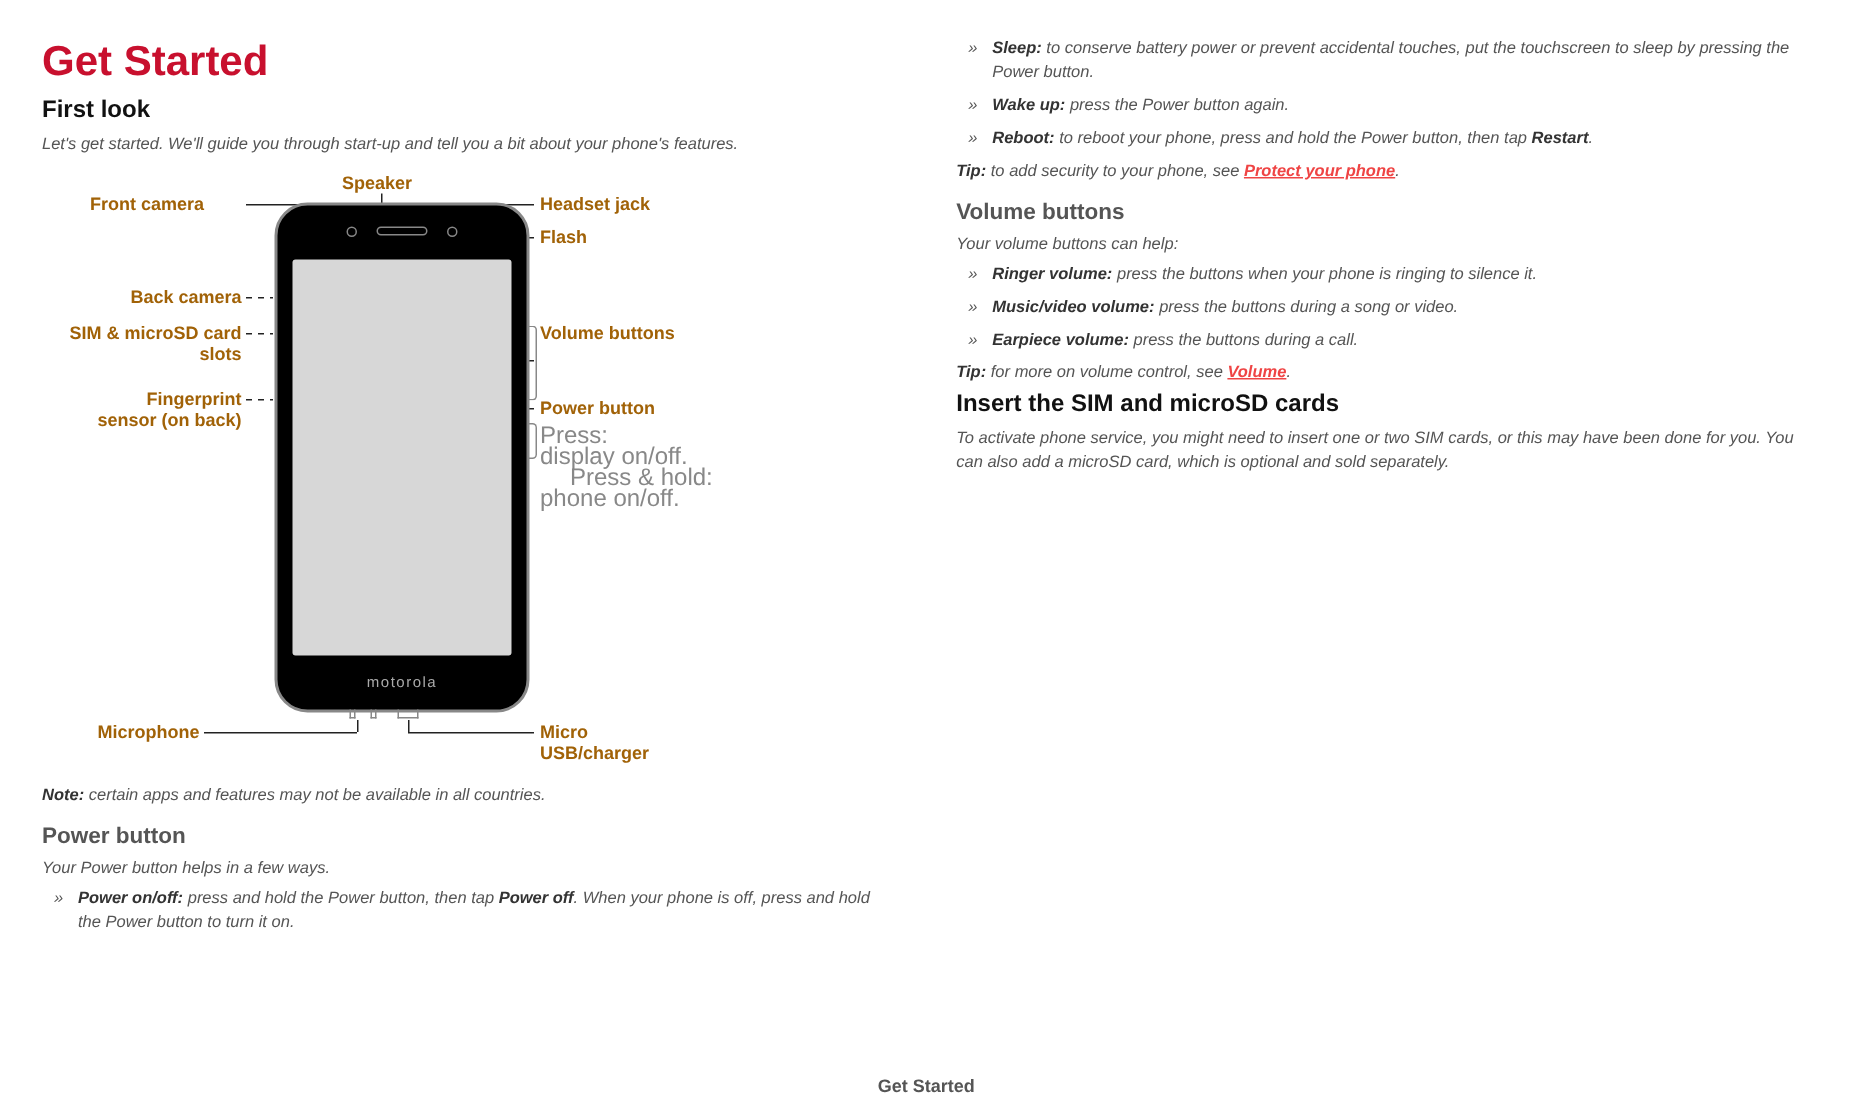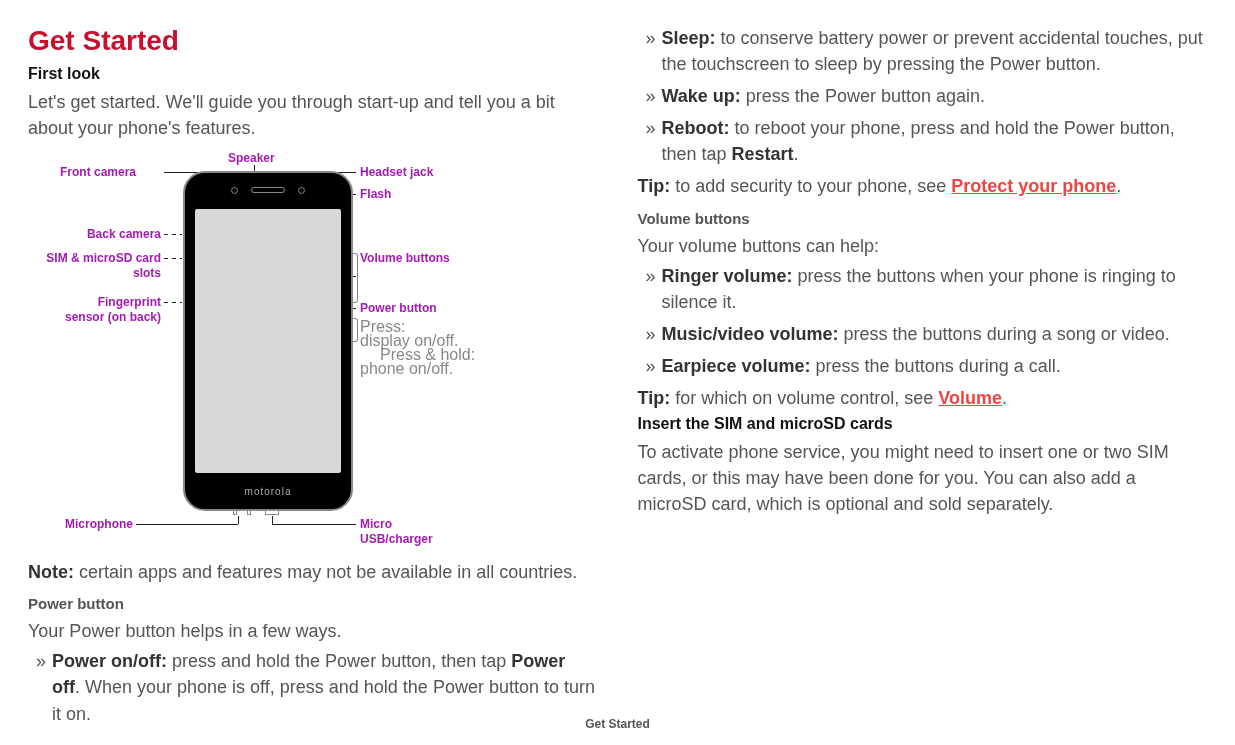--- a/index.html
+++ b/index.html
@@ -27,21 +27,21 @@
     margin-bottom: 6px;
     color: #111;
   }
   h3 {
     font-size: 15px;
     font-weight: 600;
     color: #555;
     margin-top: 10px;
     margin-bottom: 6px;
   }
-  p, li { font-size: 18px; line-height: 1.45; color: #555; margin-bottom:4px;}
+  p, li { font-size: 11px; line-height: 1.45; color: #555; margin-bottom:4px;font-style:italic;}
   ul.chevron { list-style: none; padding-left: 4px; margin-top:4px;}
   ul.chevron li { padding-left: 20px; position: relative; margin-bottom: 6px; }
   ul.chevron li::before { content: "»"; position: absolute; left: 4px; color:#555;}
   .bold { font-weight: 700; color:#333;}
   a.link { color: #ef4444; font-weight: 700; text-decoration: underline; }
   .footer {
     position: absolute;
     bottom: 14px;
     width: 100%;
     left: 0;
@@ -90,21 +90,21 @@
     position:absolute; right:-7px; top:145px; width:6px; height:24px;
     border:1.5px solid #888; border-left:none; border-radius:0 3px 3px 0;
   }
   .mic1 { position:absolute; bottom:-6px; left:48px; width:4px; height:6px; border:1.5px solid #888; border-top:none;}
   .mic2 { position:absolute; bottom:-6px; left:62px; width:4px; height:6px; border:1.5px solid #888; border-top:none;}
   .usb { position:absolute; bottom:-6px; left:80px; width:14px; height:6px; border:1.5px solid #888; border-top:none;}
   .callout {
     position: absolute;
     font-size: 12px;
     font-weight: 600;
-    color: #a21caf;
+    color: #a16207;
     line-height:1.2;
   }
   .callout.sub { font-weight:400; color:#888; font-size:16px; }
   .lead { position:absolute; background:#222; }
   .lead.h { height:1px; }
   .lead.v { width:1px; }
   .lead.dash { background: repeating-linear-gradient(to right, #222 0 4px, transparent 4px 8px); }
   
   .bracket {
     position:absolute; border:1.5px solid #222; border-left:none;
@@ -193,20 +193,20 @@
     </ul>
     <p><span class="bold">Tip:</span><span> to add security to your phone, see </span><a href="#" class="link">Protect your phone</a>.</p>
 
     <h3>Volume buttons</h3>
     <p>Your volume buttons can help:</p>
     <ul class="chevron">
       <li><span class="bold">Ringer volume:</span><span> press the buttons when your phone is ringing to silence it.</span></li>
       <li><span class="bold">Music/video volume:</span><span> press the buttons during a song or video.</span></li>
       <li><span class="bold">Earpiece volume:</span><span> press the buttons during a call.</span></li>
     </ul>
-    <p><span class="bold">Tip:</span><span> for which on volume control, see </span><a href="#" class="link">Volume</a>.</p>
+    <p><span class="bold">Tip:</span><span> for more on volume control, see </span><a href="#" class="link">Volume</a>.</p>
 
     <h2>Insert the SIM and microSD cards</h2>
     <p>To activate phone service, you might need to insert one or two SIM cards, or this may have been done for you. You can also add a microSD card, which is optional and sold separately.</p>
   </div>
 </div>
 
 <div class="footer">Get Started</div>
 
 </body></html>

